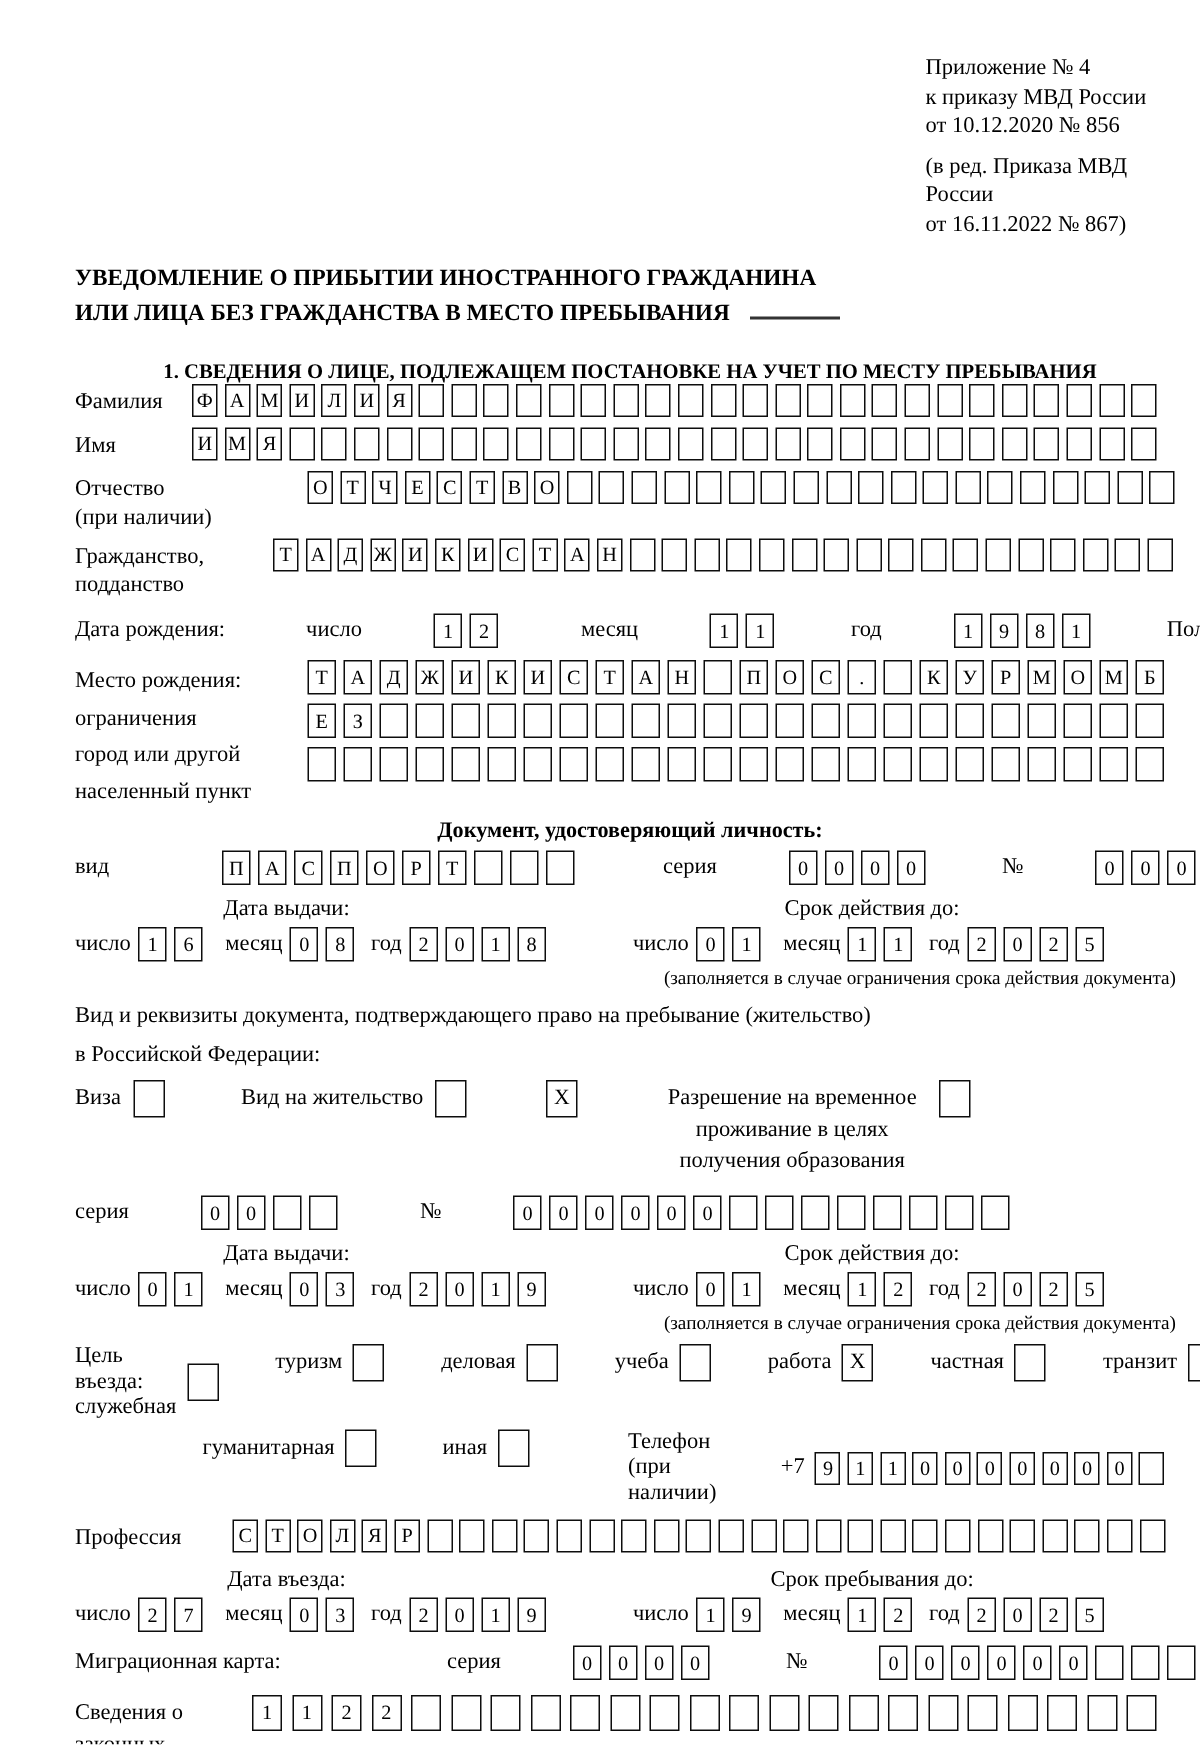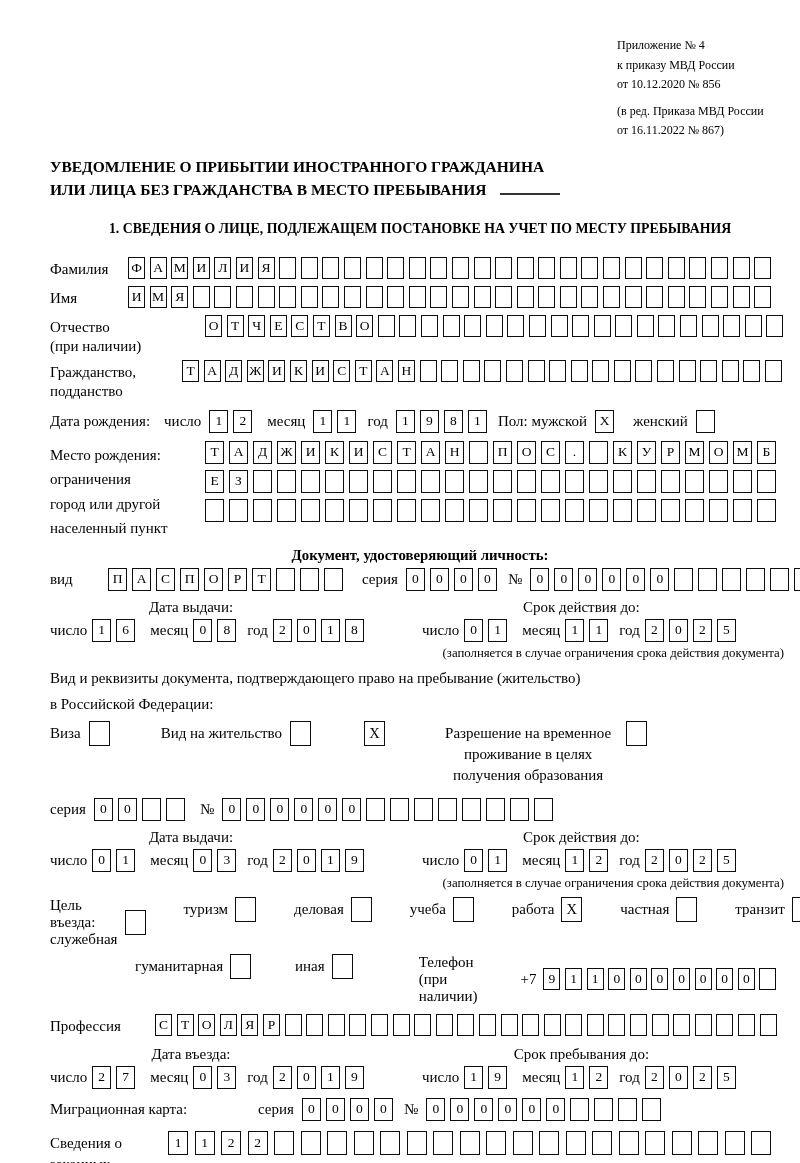--- a/index.html
+++ b/index.html
@@ -2,41 +2,41 @@
 <html><head>
 <meta charset="utf-8">
 <style>
   html,body{margin:0;padding:0;background:#ffffff;}
   .page{
     width:800px;height:1163px;box-sizing:border-box;position:relative;
     padding:36px 10px 0 50px;overflow:hidden;color:#000;
     font-family:"Liberation Serif","DejaVu Serif",serif;background:#fff;
   }
   
-  .annex{margin-left:567px;font-size:12px;line-height:19.5px;}
+  .annex{margin-left:567px;font-size:15px;line-height:19.5px;}
   .annex .gap{margin-top:7px;}
   .forma{font-weight:bold;font-size:16px;text-align:right;padding-right:33px;margin-top:16px;letter-spacing:.5px;}
   
   .title{text-align:left;font-weight:bold;font-size:15.5px;line-height:23px;margin-top:14px;}
   .title-underline{display:inline-block;width:60px;border-bottom:2.5px solid #333;height:1px;margin-left:14px;}
   .section-heading{text-align:center;font-weight:bold;font-size:13.8px;margin-top:20px;white-space:nowrap;}
   
   .frow{display:flex;align-items:flex-start;margin-top:7px;}
   .flabel{font-size:15px;line-height:19px;padding-top:3px;flex:none;}
   .w-sur{width:78px;} .w-pat{width:155px;} .w-cit{width:132px;} .w-prof{width:105px;} .w-mig{width:200px;}
   
   .boxes{display:flex;flex:none;}
   .cell{box-sizing:border-box;flex:none;width:17px;height:22px;border:1.7px solid #0d0d0d;
         margin-right:4.6px;display:flex;align-items:center;justify-content:center;
         font-size:13.5px;line-height:1;}
   .lg .cell{width:19px;height:23px;margin-right:5px;}
   .xl .cell{width:20px;height:24px;margin-right:6.5px;}
   .cb .cell{width:21px;height:25px;margin-right:0;border-width:1.8px;font-size:14.5px;}
   
-  .inlrow{display:flex;align-items:center;margin-top:10px;font-size:15px;}
+  .inlrow{display:flex;align-items:center;margin-top:10px;font-size:15px;gap:40px;}
   .inlrow .lbl{margin-right:8px;flex:none;}
   .ml6{margin-left:6px;} .ml10{margin-left:10px;text-align:right;} .ml14{margin-left:14px;}
   
   .bp-label{width:155px;font-size:15px;line-height:24.5px;padding-top:2px;flex:none;}
   .bp-rows .boxes{margin-bottom:6px;}
   
   .subheading{text-align:center;font-weight:bold;font-size:14.8px;margin-top:6px;}
   
   .dpair{display:flex;margin-top:8px;}
   .dg-left{width:372px;flex:none;display:flex;flex-direction:column;}
@@ -72,21 +72,21 @@
     <div class="gap">(в ред. Приказа МВД России</div>
     <div>от 16.11.2022 № 867)</div>
   </div>
 
   <div class="title">
     <div>УВЕДОМЛЕНИЕ О ПРИБЫТИИ ИНОСТРАННОГО ГРАЖДАНИНА</div>
     <div><span>ИЛИ ЛИЦА БЕЗ ГРАЖДАНСТВА В МЕСТО ПРЕБЫВАНИЯ</span><span class="title-underline"></span></div>
   </div>
   <div class="section-heading">1. СВЕДЕНИЯ О ЛИЦЕ, ПОДЛЕЖАЩЕМ ПОСТАНОВКЕ НА УЧЕТ ПО МЕСТУ ПРЕБЫВАНИЯ</div>
 
-  <div class="frow" style="margin-top:20px;">
+  <div class="frow" style="margin-top:0;">
     <div class="flabel w-sur">Фамилия</div>
     <div class="boxes">
         <span class="cell">Ф</span>
         <span class="cell">А</span>
         <span class="cell">М</span>
         <span class="cell">И</span>
         <span class="cell">Л</span>
         <span class="cell">И</span>
         <span class="cell">Я</span>
         <span class="cell"></span>

